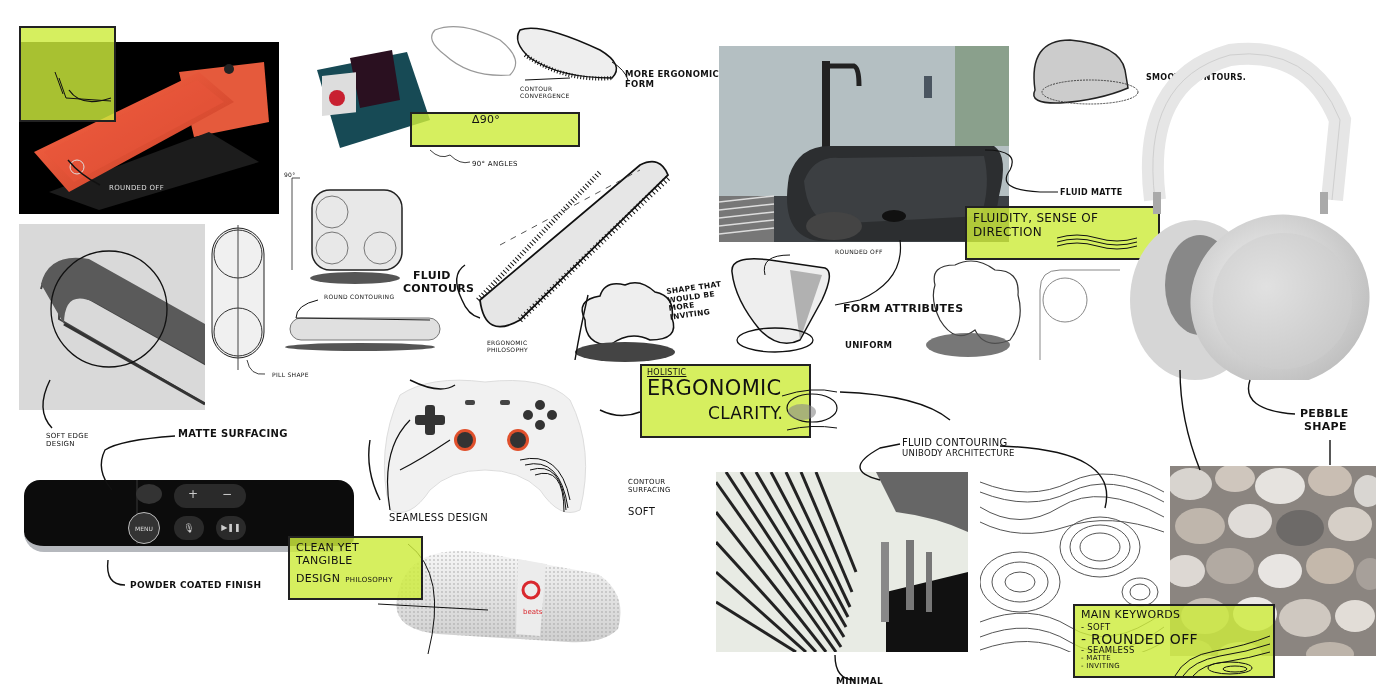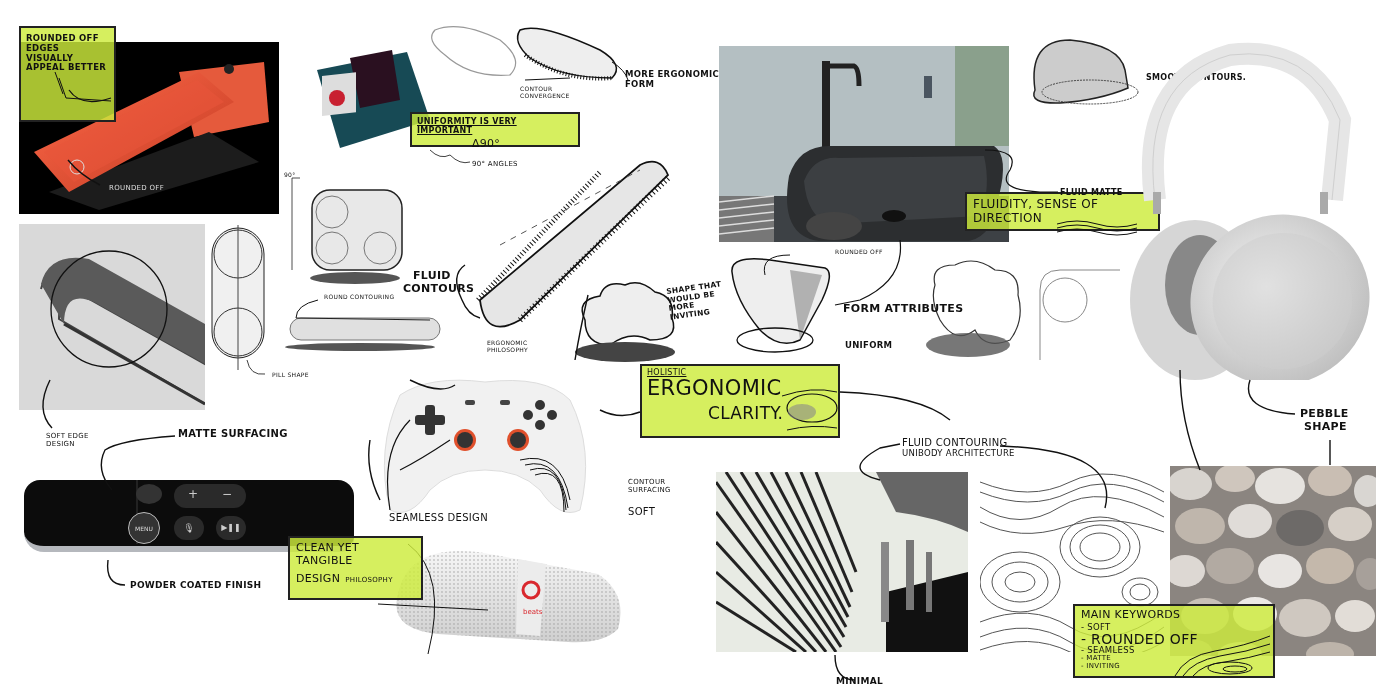--- a/index.html
+++ b/index.html
@@ -26,38 +26,36 @@
     <polygon points="160,30 245,20 250,80 175,95" fill="#e55a3c"></polygon>
     <circle cx="210" cy="27" r="5" fill="#222"></circle>
     <polygon points="30,150 190,90 240,120 80,168" fill="#1c1c1c"></polygon>
     <polygon points="15,110 180,30 215,60 50,150" fill="url(#coral)"></polygon>
     <polygon points="25,110 178,38 205,60 55,140" fill="#e8553a" opacity="0.6"></polygon>
     <circle cx="58" cy="125" r="7" fill="none" stroke="#ddd" stroke-width="1"></circle>
   </svg>
   <div class="abs hand note-sm" style="left:90px;top:142px;color:#ddd;font-weight:normal;font-size:7px;">Rounded off</div>
 </div>
 <div class="sticky" style="left:19px;top:26px;width:97px;height:96px;">
-  <div class="hand note-sm" style="padding:6px 5px;font-size:8.5px;">Rounded off edges visually appeal better</div>
   <svg width="97" height="96">
     <path d="M48 62 Q60 80 90 70" fill="none" stroke="#111" stroke-width="1.3"></path>
     <path d="M38 50 L45 70 L90 73" fill="none" stroke="#111" stroke-width="1"></path>
     <line x1="34" y1="44" x2="42" y2="66" stroke="#111" stroke-width="1"></line>
   </svg>
 </div>
 
 <div class="photo" style="left:302px;top:40px;width:130px;height:115px;">
   <svg width="130" height="115">
     <polygon points="15,30 105,12 128,80 38,108" fill="#174a55"></polygon>
     <polygon points="48,18 90,10 98,60 58,68" fill="#2a1020"></polygon>
     <rect x="20" y="38" width="34" height="40" fill="#ddd" transform="skewY(-6)"></rect>
     <circle cx="35" cy="58" r="8" fill="#c82030"></circle>
   </svg>
 </div>
 <div class="sticky" style="left:410px;top:112px;width:170px;height:35px;">
-  <div class="hand note-sm" style="padding:3px 5px;text-decoration:underline;font-size:8px;">Uniformity is very important</div>
   <div class="hand note-sm" style="padding:0 0 0 60px;font-weight:normal;font-size:11px;">∆90°</div>
 </div>
 <div class="abs hand note-sm" style="left:472px;top:160px;font-weight:normal;font-size:7px;">90° angles</div>
 
 <svg width="1400" height="700">
 
   <path d="M435 30 Q460 20 500 40 Q525 60 510 75 Q470 78 445 55 Q425 40 435 30Z" fill="none" stroke="#999" stroke-width="1.2"></path>
 
   <path d="M520 30 Q540 22 600 50 Q625 65 612 78 Q560 78 530 58 Q512 42 520 30Z" fill="#eee" stroke="#111" stroke-width="1.5"></path>
   <path d="M525 55 Q565 82 612 78" fill="none" stroke="#111" stroke-width="4" stroke-dasharray="1 2"></path>
@@ -130,21 +128,21 @@
     <g stroke="#ddd" stroke-width="1.5">
         <line x1="0" y1="156" x2="55" y2="150"></line>
         <line x1="0" y1="164" x2="55" y2="158"></line>
         <line x1="0" y1="172" x2="55" y2="166"></line>
         <line x1="0" y1="180" x2="55" y2="174"></line>
         <line x1="0" y1="188" x2="55" y2="182"></line>
       </g>
     <ellipse cx="115" cy="180" rx="28" ry="14" fill="#444"></ellipse>
   </svg>
 </div>
-<div class="sticky" style="left:965px;top:192px;width:195px;height:39px;">
+<div class="sticky" style="left:965px;top:206px;width:195px;height:54px;">
   <div class="hand note-md" style="padding:4px 6px;font-weight:normal;font-size:12px;">Fluidity, sense of direction</div>
   <svg width="195" height="44">
     <path d="M90 30 Q110 24 130 30 T170 30" fill="none" stroke="#111" stroke-width="1"></path>
     <path d="M90 34 Q110 28 130 34 T170 34" fill="none" stroke="#111" stroke-width="1"></path>
     <path d="M90 38 Q110 32 130 38 T170 38" fill="none" stroke="#111" stroke-width="1"></path>
   </svg>
 </div>
 <div class="abs hand" style="left:1060px;top:188px;font-size:8px;">Fluid matte</div>
 
 <svg width="1400" height="700">
@@ -195,21 +193,21 @@
     <ellipse cx="90" cy="245" rx="35" ry="50" fill="#888"></ellipse>
     <ellipse cx="170" cy="260" rx="90" ry="85" fill="url(#cup)" transform="rotate(-18 170 260)"></ellipse>
     <ellipse cx="172" cy="262" rx="70" ry="68" fill="#cdcdcd" opacity="0.5" transform="rotate(-18 170 260)"></ellipse>
   </svg>
 </div>
 <div class="abs hand note-md" style="left:1300px;top:408px;">
   <div>Pebble</div>
   <div style="padding-left:4px">shape</div>
 </div>
 
-<div class="sticky" style="left:640px;top:364px;width:200px;height:74px;">
+<div class="sticky" style="left:640px;top:364px;width:171px;height:74px;">
   <div class="hand" style="position:absolute;left:5px;top:2px;font-size:8px;font-weight:normal;text-decoration:underline;">Holistic</div>
   <div class="hand" style="position:absolute;left:5px;top:10px;font-size:21px;font-weight:normal;">Ergonomic</div>
   <div class="hand" style="position:absolute;left:66px;top:38px;font-size:17px;font-weight:normal;">Clarity.</div>
   <svg width="200" height="74">
     <ellipse cx="170" cy="42" rx="25" ry="14" fill="none" stroke="#111" stroke-width="1.2"></ellipse>
     <ellipse cx="160" cy="46" rx="14" ry="8" fill="#888" opacity="0.6"></ellipse>
     <path d="M140 30 Q170 20 195 26" fill="none" stroke="#111"></path>
     <path d="M145 64 Q170 58 195 62" fill="none" stroke="#111"></path>
   </svg>
 </div>

